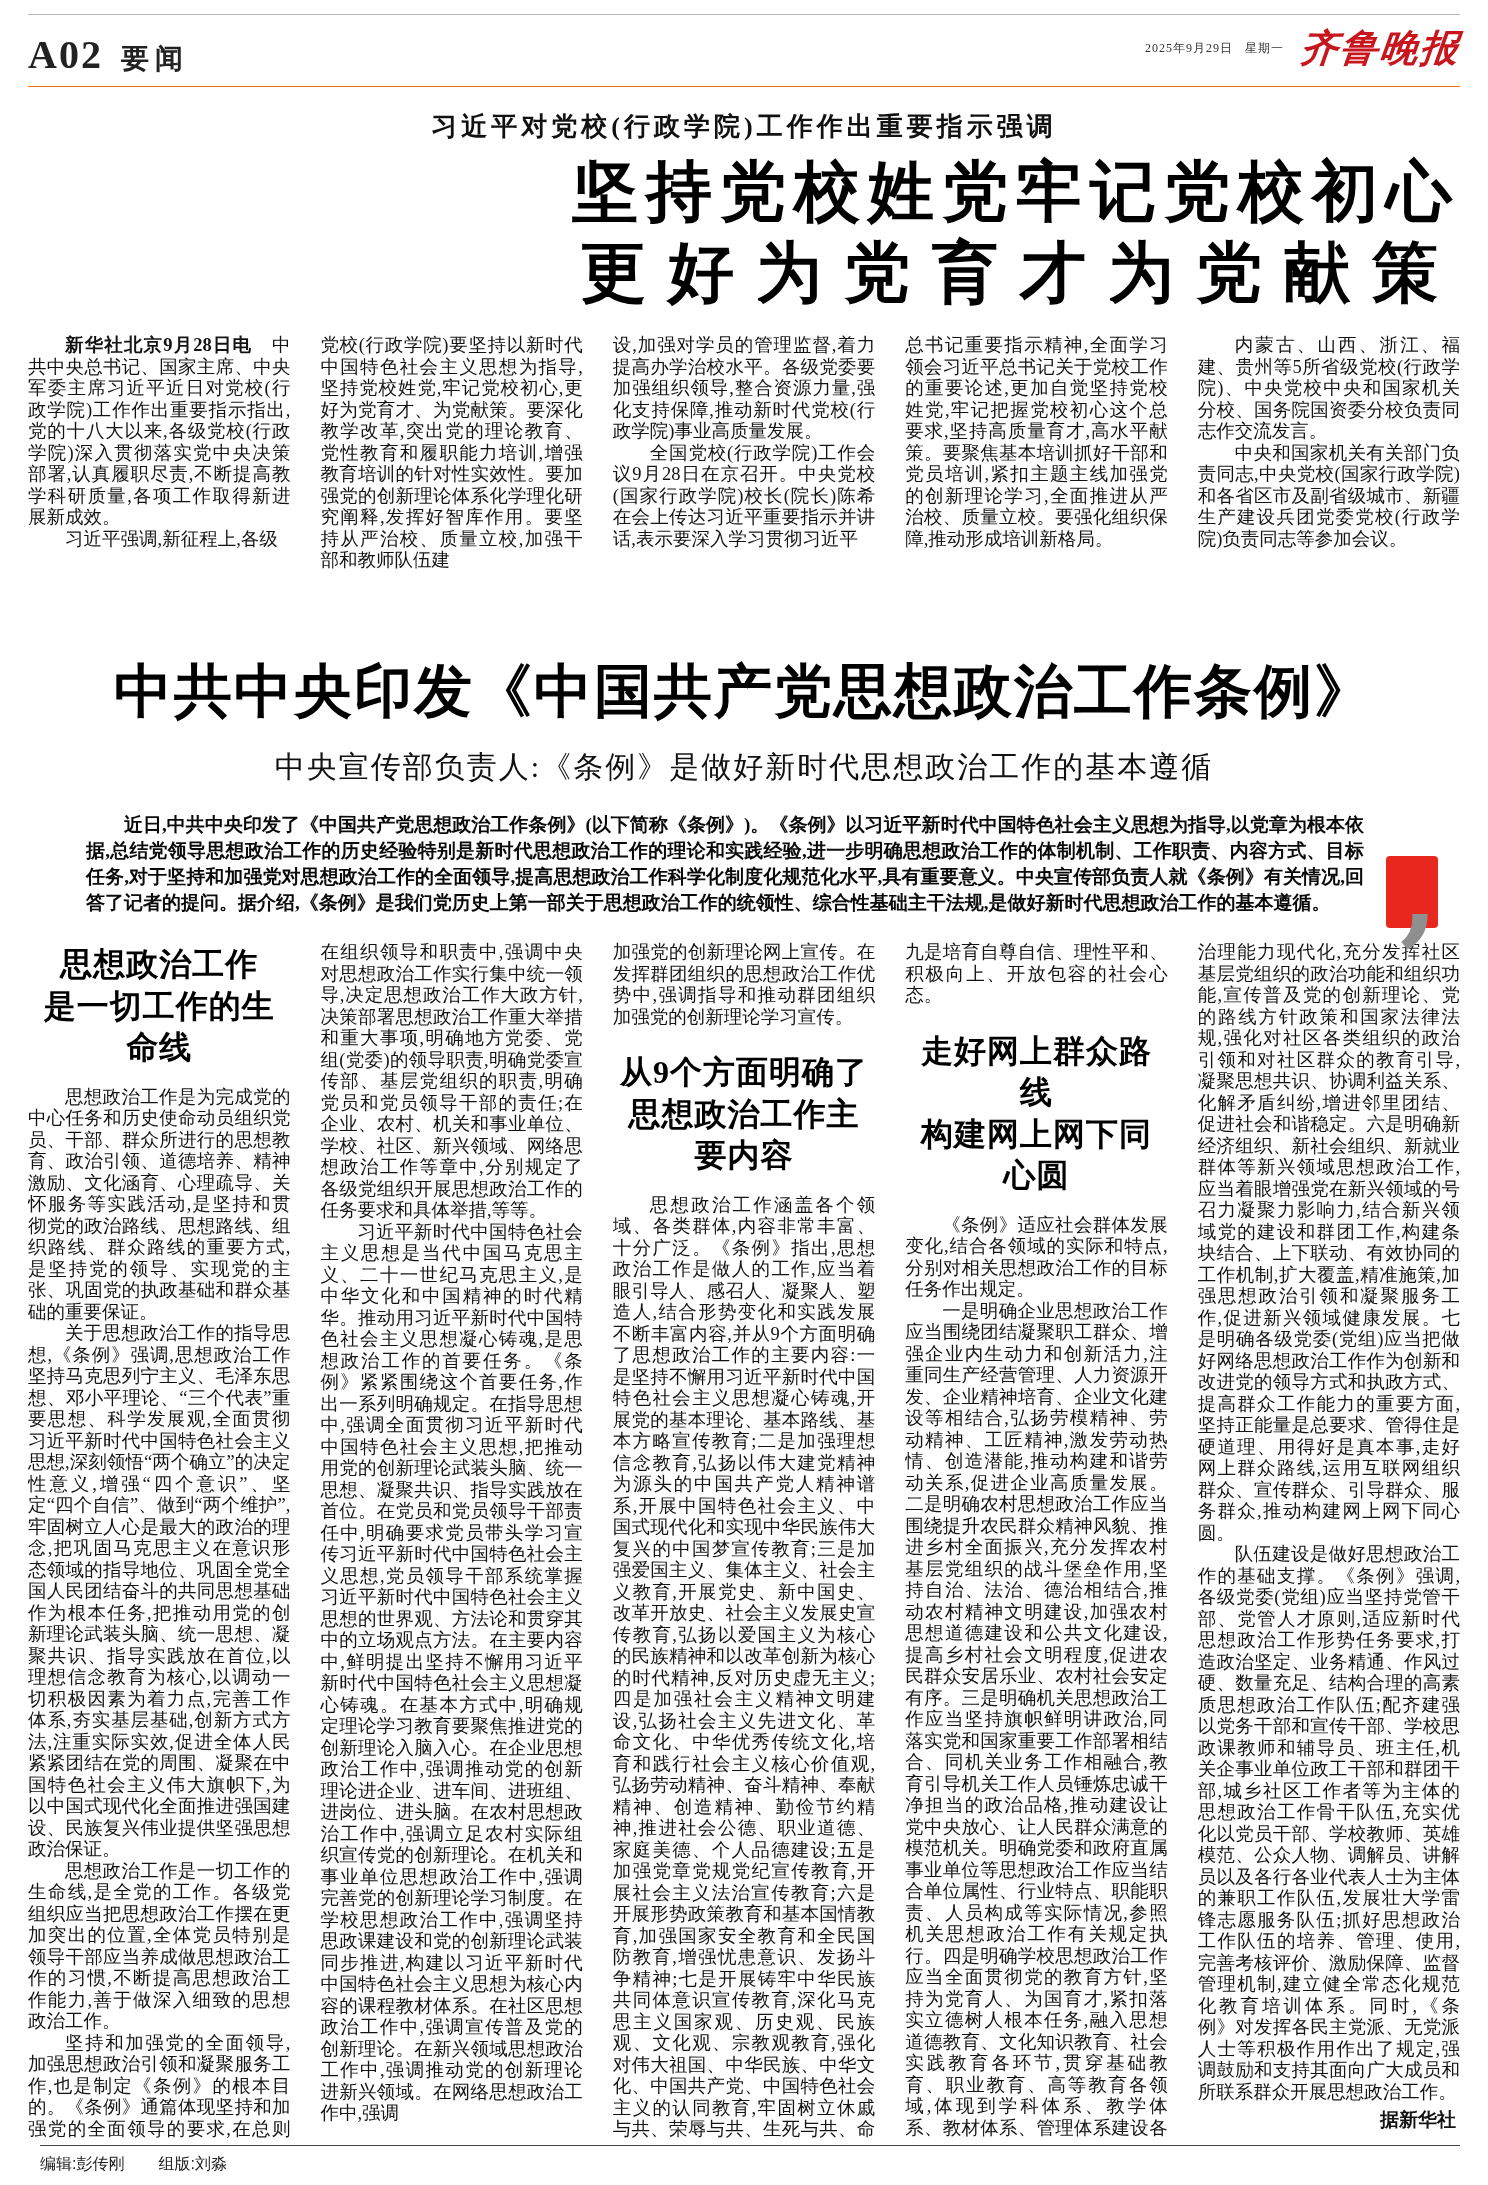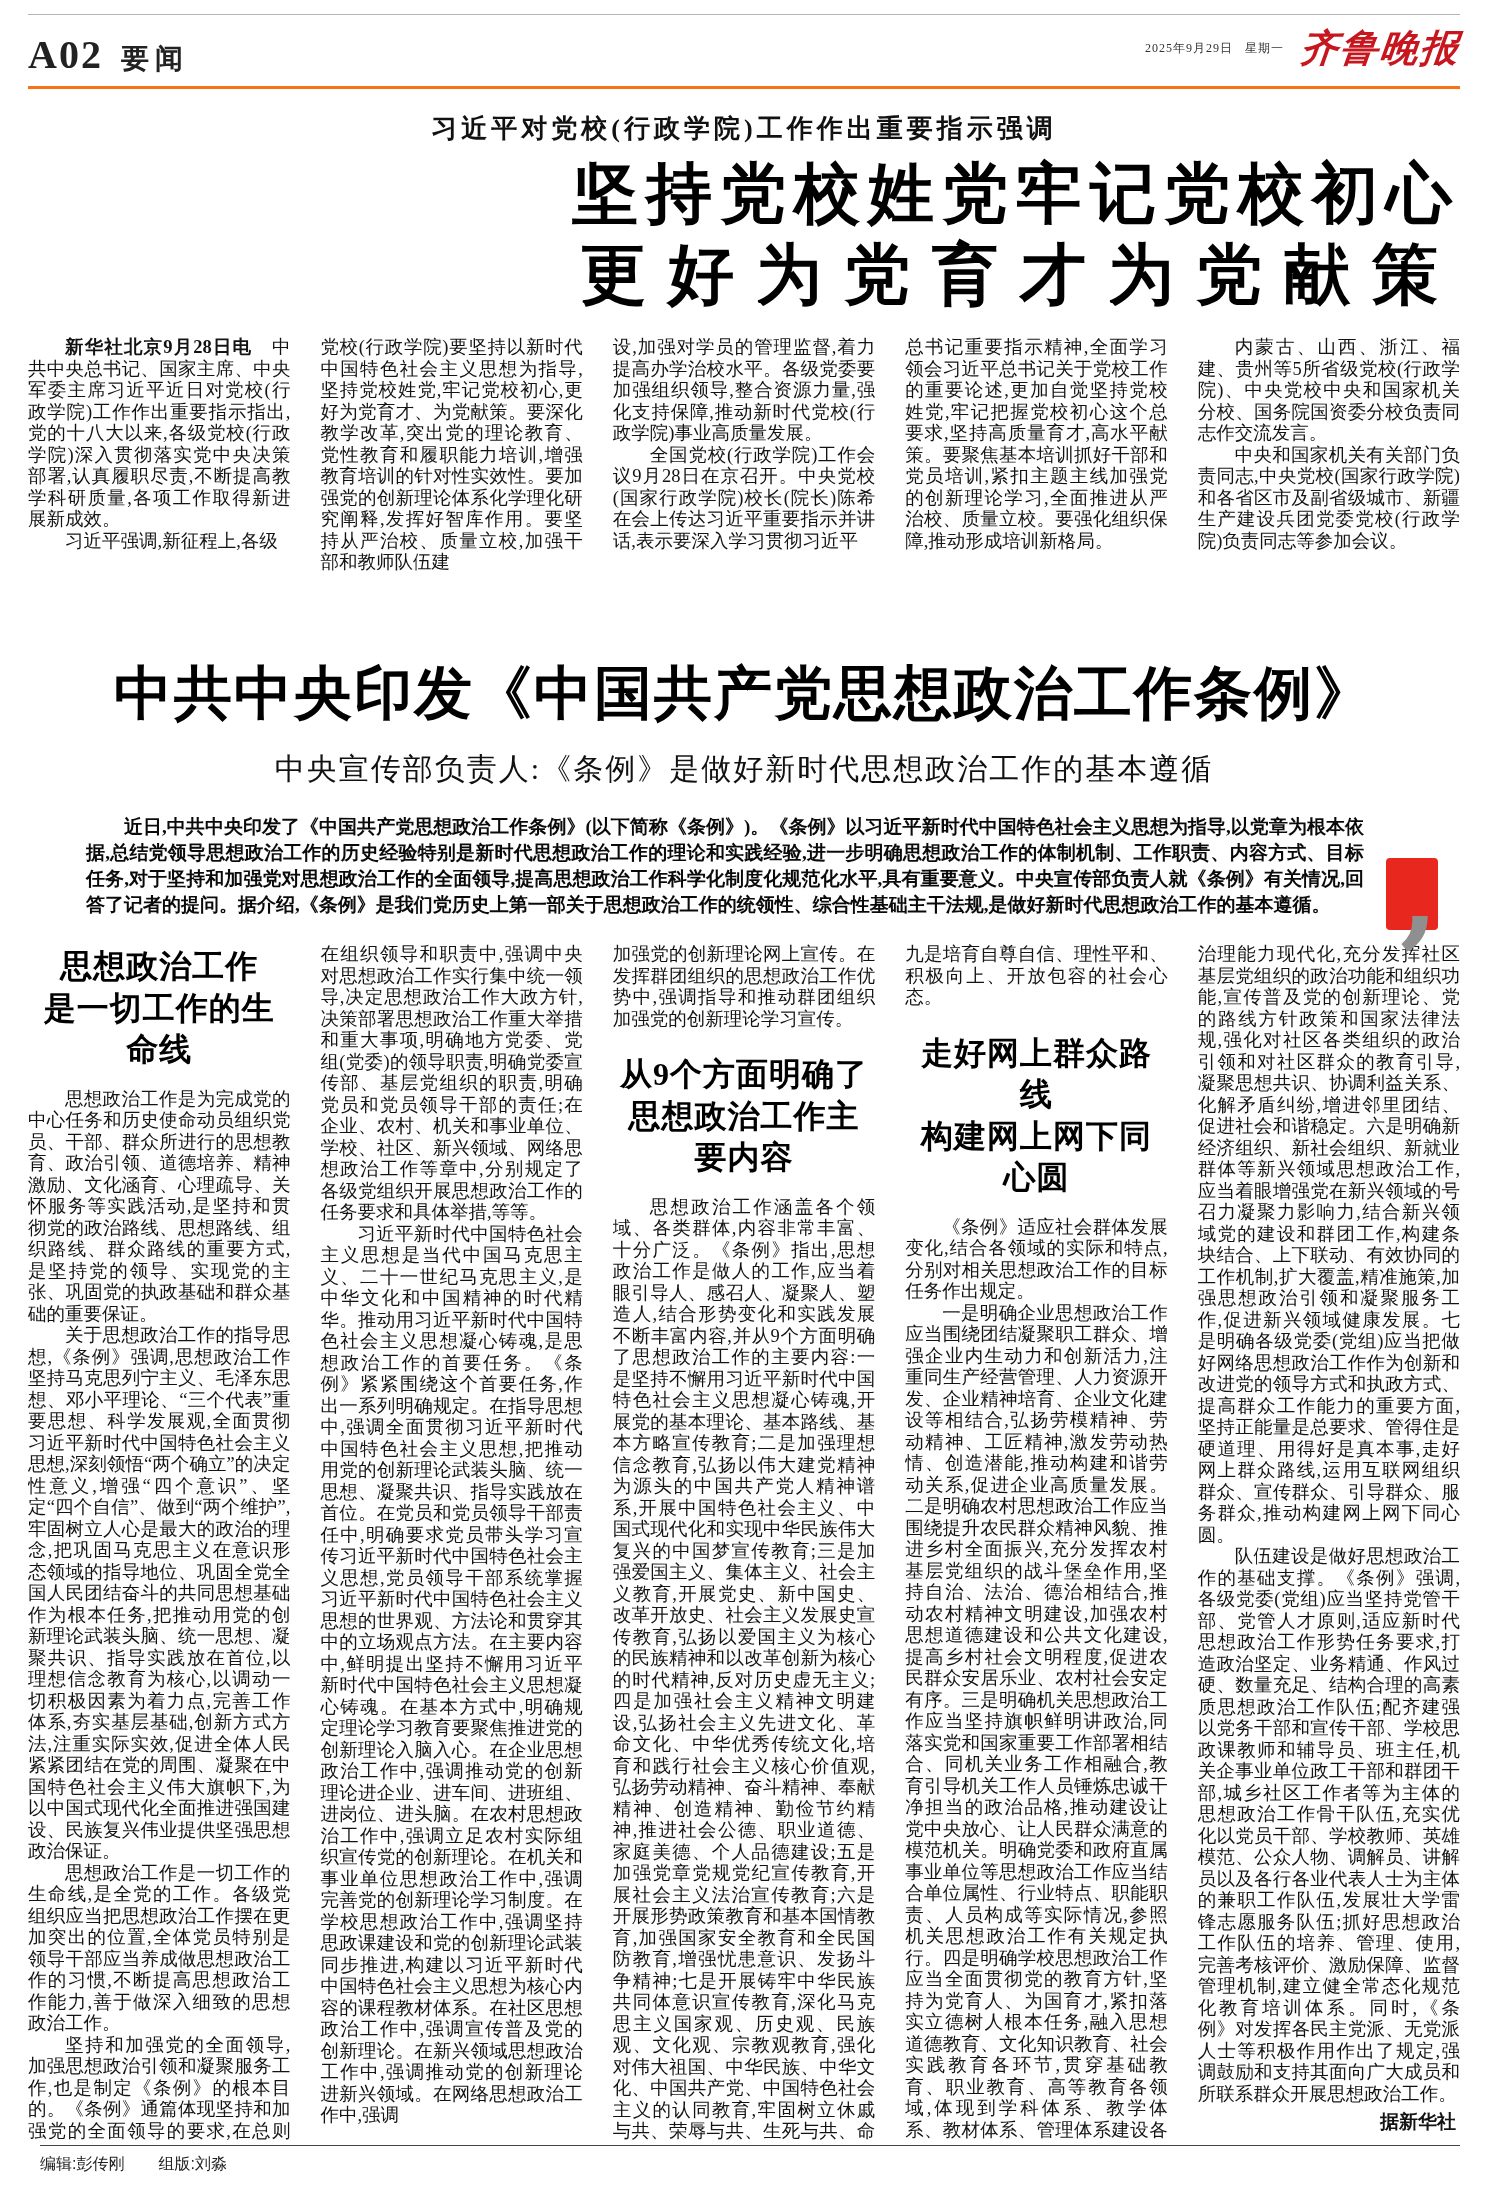--- a/index.html
+++ b/index.html
@@ -4,21 +4,21 @@
 <style>
   html,body{margin:0;padding:0;}
   body{
     width:1488px;height:2185px;overflow:hidden;position:relative;
     background:#ffffff;color:#131313;
     font-family:"Liberation Serif","DejaVu Serif",serif;
   }
   .page{position:absolute;inset:0;padding:0 28px;box-sizing:border-box;}
   .topline{border-top:1px solid #b5b5b5;margin-top:14px;}
   
-  .hdr{display:flex;justify-content:space-between;align-items:flex-end;margin-top:8px;padding-bottom:8px;border-bottom:3px solid #f97316;}
+  .hdr{display:flex;justify-content:space-between;align-items:flex-end;margin-top:8px;padding-bottom:8px;border-bottom:1px solid #f97316;}
   .hdr-left{display:flex;align-items:baseline;gap:18px;}
   .pageno{font-size:40px;font-weight:bold;letter-spacing:2px;color:#222;}
   .secname{font-size:28px;font-weight:bold;color:#222;letter-spacing:6px;}
   .hdr-right{display:flex;align-items:center;gap:16px;padding-bottom:4px;}
   .dateline{font-size:12px;color:#333;letter-spacing:1px;}
   .masthead{font-size:38px;font-weight:bold;font-style:italic;letter-spacing:2px;
     font-family:"DejaVu Serif",serif;transform:skewX(-6deg);}
   
   .kicker{text-align:center;font-size:26px;font-weight:600;letter-spacing:4px;margin-top:22px;color:#111;}
   .head1{

